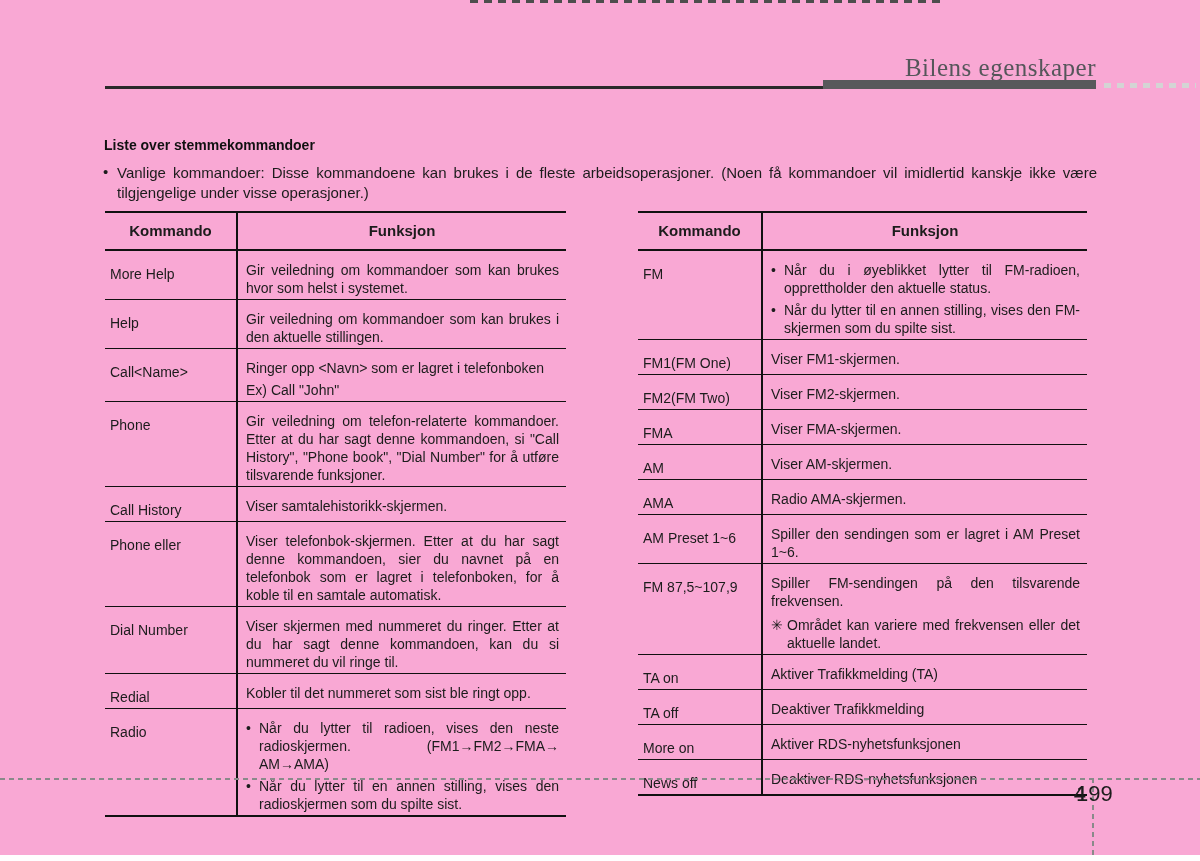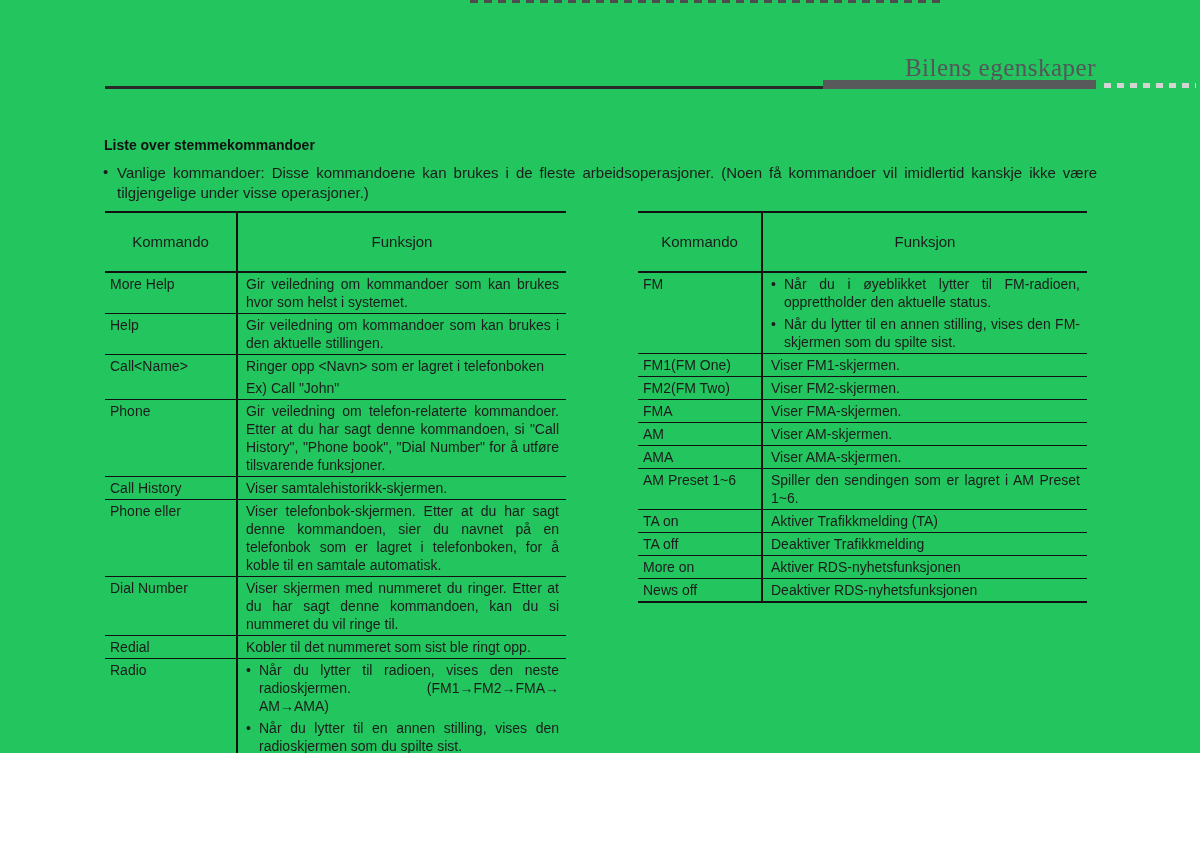--- a/index.html
+++ b/index.html
@@ -1,19 +1,19 @@
 <!DOCTYPE html>
 <html><head>
 <meta charset="utf-8">
 <style>
   html,body{margin:0;padding:0;background:#ffffff;}
   .page{
     position:relative;
-    width:1200px;height:753px;
-    background:#22c55e;
+    width:1200px;height:855px;
+    background:#f9a8d4;
     font-family:"Liberation Sans", sans-serif;
     color:#1c1c1c;
     overflow:hidden;
   }
   
   .top-dashes{
     position:absolute;left:470px;top:0;width:470px;height:3px;
     background:repeating-linear-gradient(90deg,#4d4d4d 0 8px,transparent 8px 14px);
   }
   
@@ -51,28 +51,28 @@
     position:absolute;top:211px;
     border-collapse:collapse;table-layout:fixed;
     font-size:14px;line-height:18px;
     border-top:2px solid #111;border-bottom:2px solid #111;
   }
   #table-left{left:105px;width:461px;}
   #table-right{left:638px;width:449px;}
   #table-left col.c-cmd{width:132px;}
   #table-right col.c-cmd{width:124px;}
   .cmd-table th{
-    font-size:15px;font-weight:normal;text-align:center;
-    padding:20px 4px;border-bottom:2px solid #111;
+    font-size:15px;font-weight:bold;text-align:center;
+    padding:9px 4px;border-bottom:2px solid #111;
   }
   .cmd-table th:first-child,.cmd-table td:first-child{border-right:2px solid #111;}
   .cmd-table td{
-    vertical-align:top;padding:2px 7px 2px 8px;
-  }
-  .cmd-table td.cmd{padding:2px 4px 2px 5px;}
+    vertical-align:top;padding:10px 7px 2px 8px;
+  }
+  .cmd-table td.cmd{padding:14px 4px 2px 5px;}
   .cmd-table tbody tr:not(:last-child) td{border-bottom:1px solid #111;}
   .para{position:relative;text-align:justify;}
   .para + .para{margin-top:4px;}
   .para.bullet{padding-left:13px;}
   .para.note{padding-left:16px;margin-top:6px;}
   .para .marker{position:absolute;left:0;top:0;}
 
   
   .footer-dashes{
     position:absolute;left:0;top:778px;width:1200px;height:2px;
@@ -220,27 +220,34 @@
         </tr>
         <tr>
           <td class="cmd">AM</td>
           <td class="fn">
             <div class="para plain">Viser AM-skjermen.</div>
           </td>
         </tr>
         <tr>
           <td class="cmd">AMA</td>
           <td class="fn">
-            <div class="para plain">Viser AMA-skjermen.</div>
+            <div class="para plain">Radio AMA-skjermen.</div>
           </td>
         </tr>
         <tr>
           <td class="cmd">AM Preset 1~6</td>
           <td class="fn">
             <div class="para plain">Spiller den sendingen som er lagret i AM Preset 1~6.</div>
+          </td>
+        </tr>
+        <tr>
+          <td class="cmd">FM 87,5~107,9</td>
+          <td class="fn">
+            <div class="para plain">Spiller FM-sendingen på den tilsvarende frekvensen.</div>
+            <div class="para note"><span class="marker">✳</span><span>Området kan variere med frekvensen eller det aktuelle landet.</span></div>
           </td>
         </tr>
         <tr>
           <td class="cmd">TA on</td>
           <td class="fn">
             <div class="para plain">Aktiver Trafikkmelding (TA)</div>
           </td>
         </tr>
         <tr>
           <td class="cmd">TA off</td>

